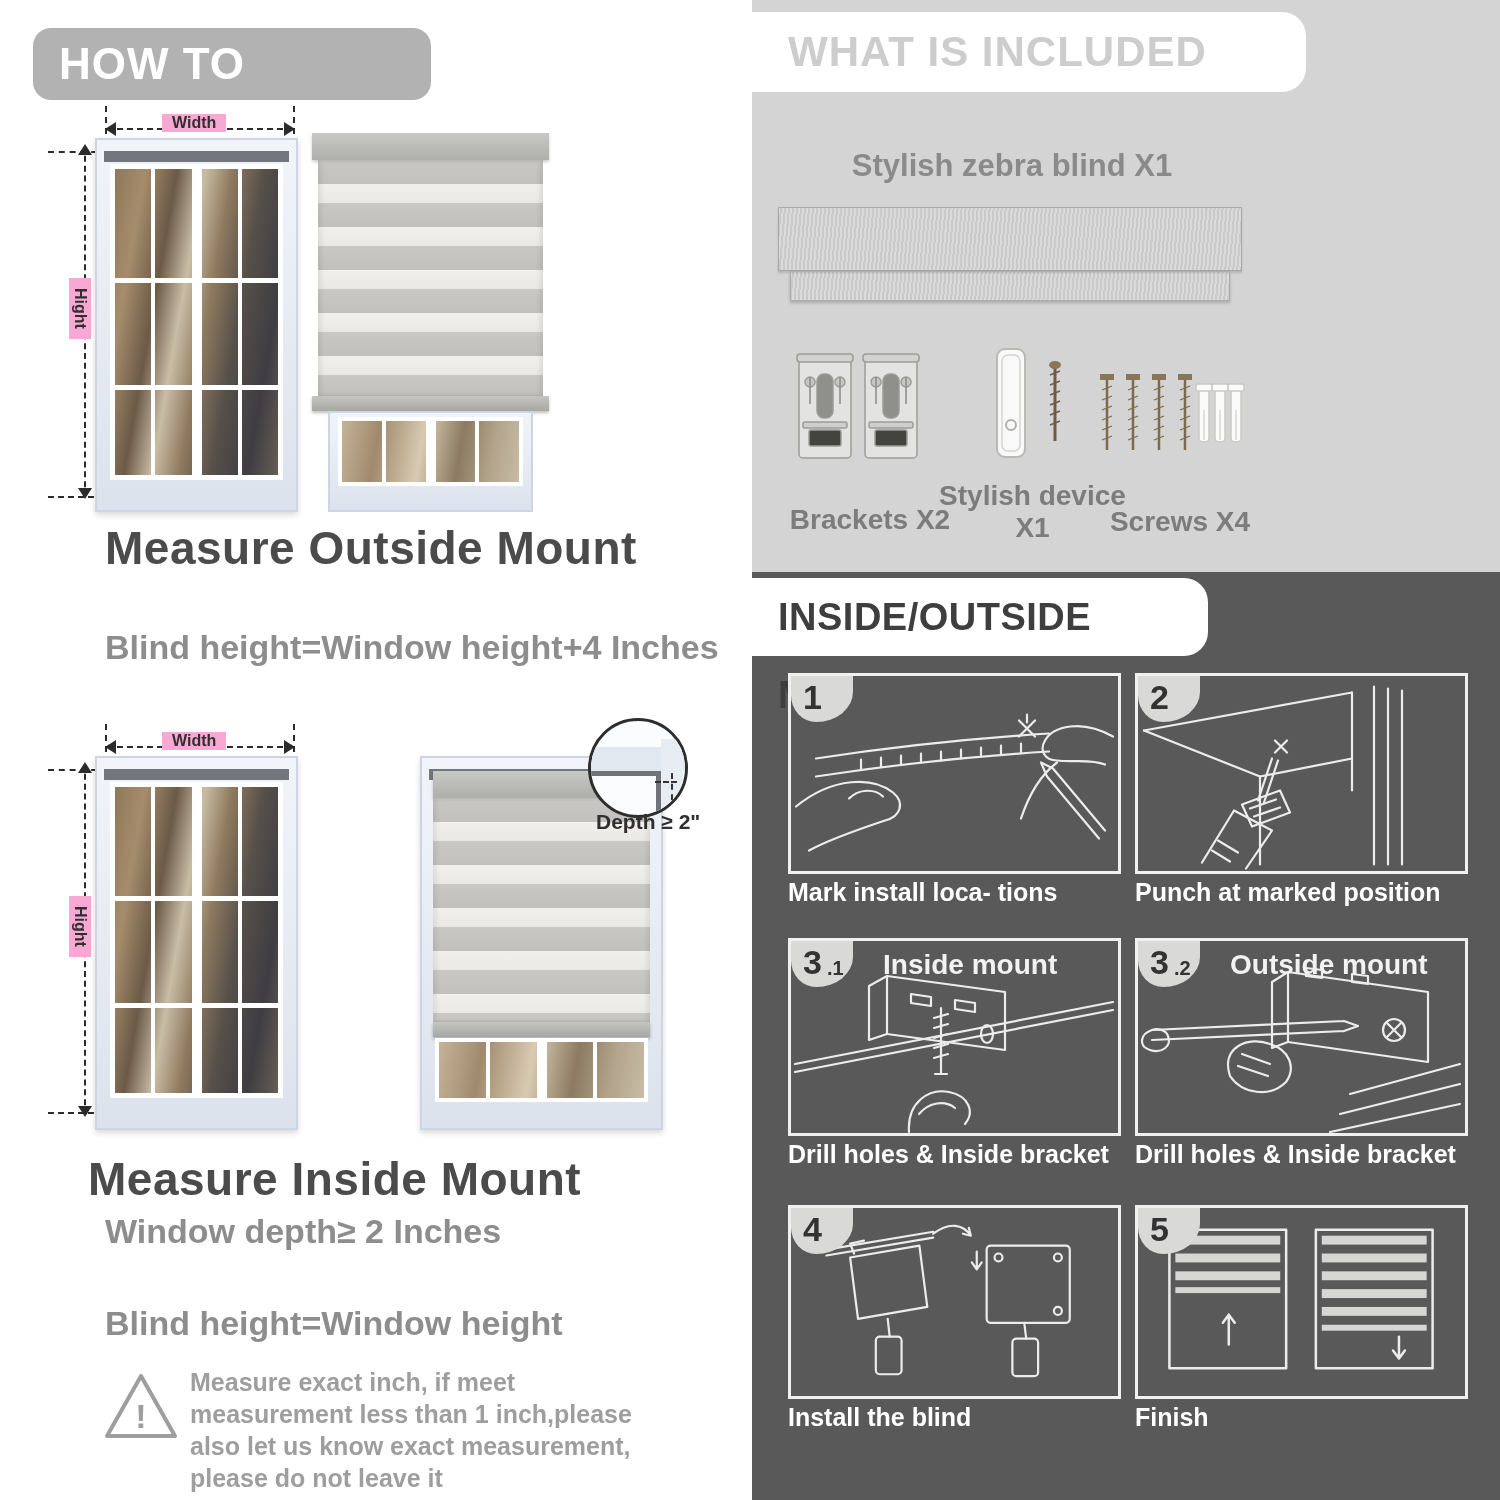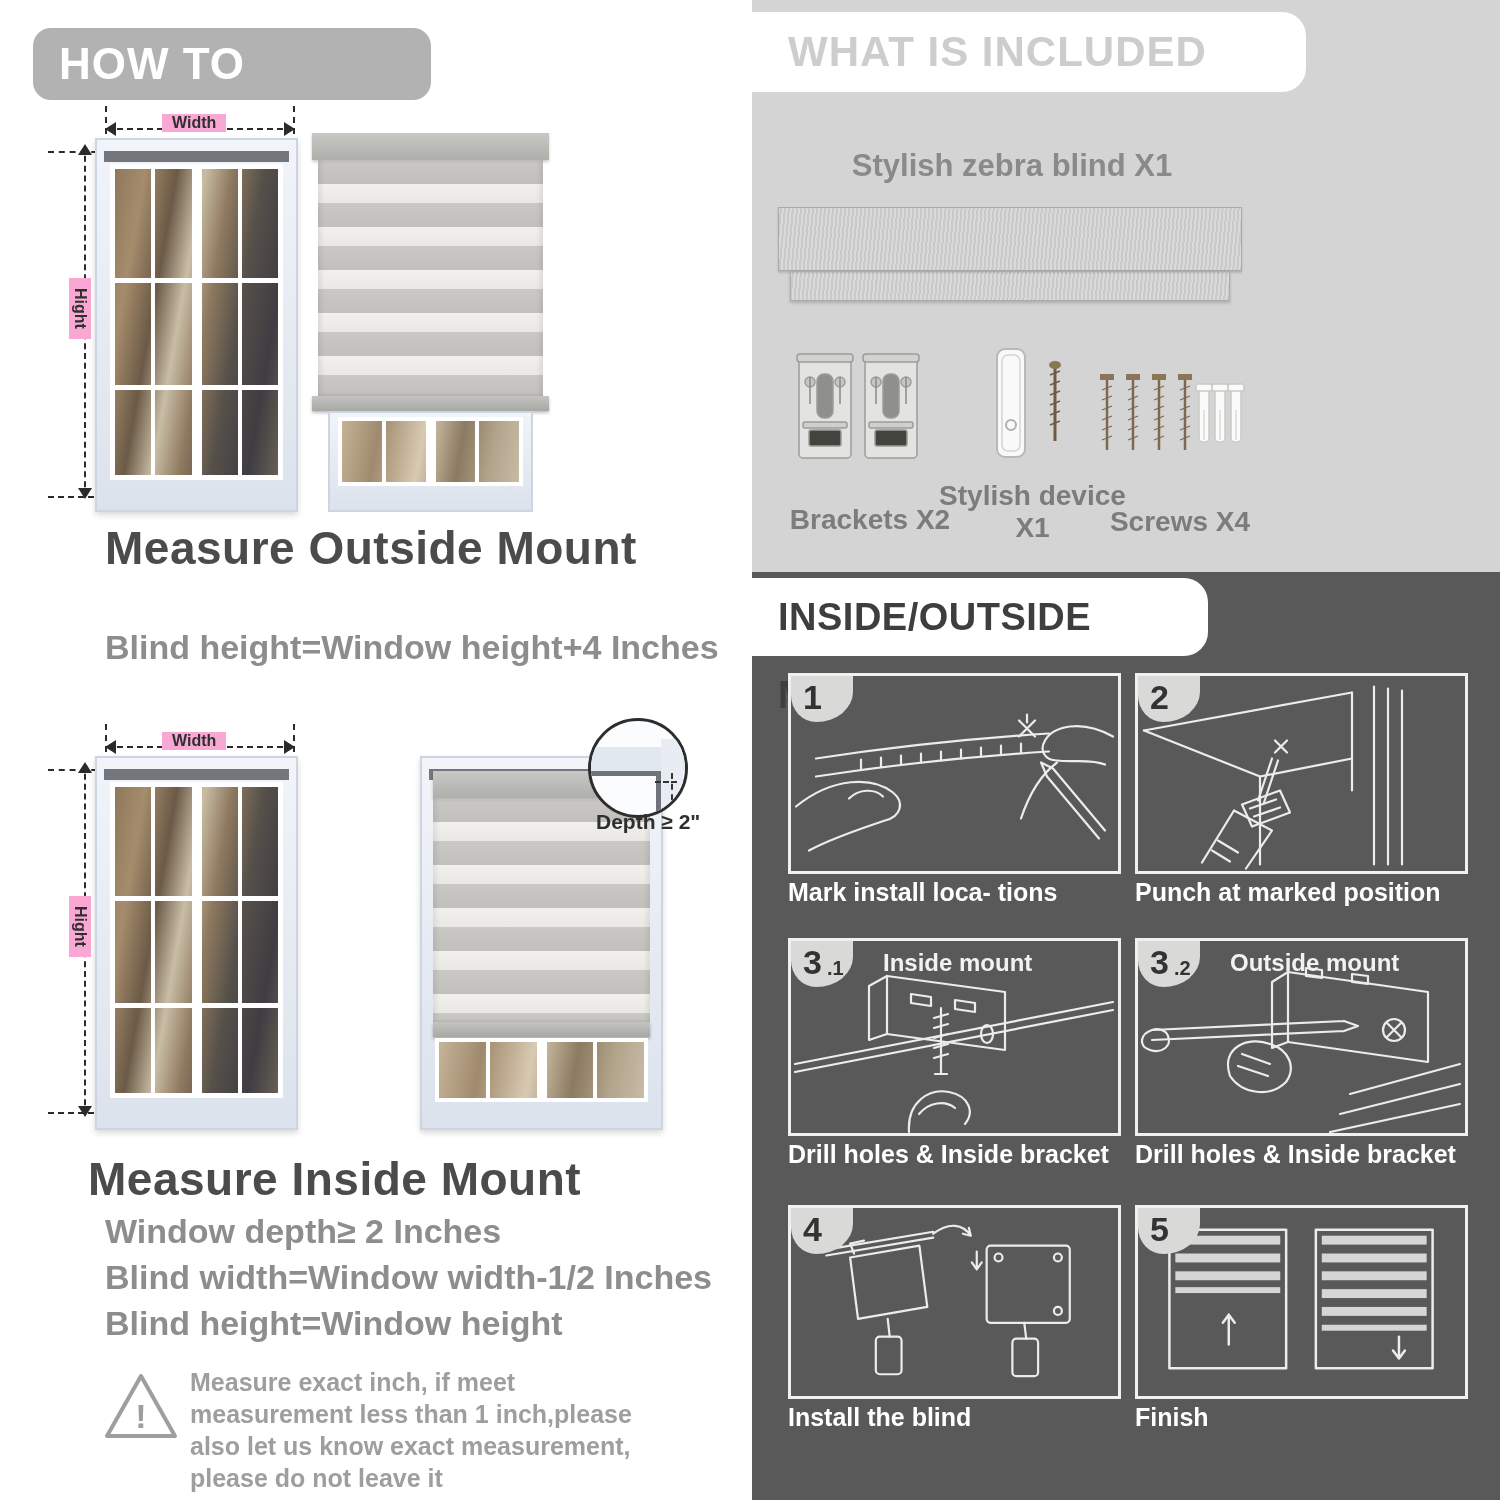--- a/index.html
+++ b/index.html
@@ -20,21 +20,21 @@
   
   .sec-included{left:752px;top:0;width:748px;height:572px;background:#d4d4d4;}
   .sec-mount{left:752px;top:572px;width:748px;height:928px;background:#595959;}
 
   
   .h-title{font-size:46px;font-weight:bold;color:#4b4b4b;letter-spacing:.5px;}
   .h-line{font-size:34px;font-weight:bold;color:#8d8d8d;}
   .blind-label{font-size:31px;font-weight:bold;color:#8a8a8a;}
   .item-label{font-size:28px;font-weight:bold;color:#7c7c7c;text-align:center;}
   .cap{font-size:25px;font-weight:bold;color:#ffffff;}
-  .panel-title{font-size:24px;font-weight:bold;color:#f2f2f2;}
+  .panel-title{font-size:28px;font-weight:bold;color:#f2f2f2;}
   .dim-label{background:#f9a8d4;padding:0 10px;font-weight:bold;font-size:16px;color:#2f2f2f;}
   .dim-label.vert{writing-mode:vertical-rl;padding:10px 2px;}
   .depth-label{font-size:21px;font-weight:bold;color:#2f2f2f;}
   .warn-text{font-size:25px;font-weight:bold;color:#9e9e9e;line-height:1.28;}
 
   
   .dim-h{height:0;border-top:2px dashed #2b2b2b;}
   .dim-h .ah-l{position:absolute;left:-2px;top:-8px;width:0;height:0;
     border:7px solid transparent;border-right:11px solid #2b2b2b;border-left:0;}
   .dim-h .ah-r{position:absolute;right:-2px;top:-8px;width:0;height:0;
@@ -204,21 +204,20 @@
       <div class="line-h"></div>
     <div class="band-v"></div>
       <div class="line-v"></div>
     <div class="dash-v"></div>
       <div class="dash-h"></div>
   </div>
   <div class="abs depth-label" style="left:596px;top:810px">Depth ≥ 2"</div>
 
   <div class="abs h-title" style="left:88px;top:1152px">Measure Inside Mount</div>
   <div class="abs h-line" style="left:105px;top:1212px">Window depth≥ 2 Inches</div>
-  <div class="abs h-line" style="left:105px;top:1258px">Blind width=Window width-1/2 Inches</div>
   <div class="abs h-line" style="left:105px;top:1304px">Blind height=Window height</div>
 
   <svg class="abs" style="left:102px;top:1370px" width="78" height="72" viewBox="0 0 78 72">
     <path class="warn-tri" d="M39 6 L73 66 L5 66 Z" stroke-linejoin="round"></path>
     <text x="39" y="58" text-anchor="middle" font-size="34" font-weight="bold" fill="#9e9e9e" font-family="Liberation Sans, sans-serif">!</text>
   </svg>
   <div class="abs warn-text" style="left:190px;top:1366px;width:452px">Measure exact inch, if meet measurement less than 1 inch,please also let us know exact measurement, please do not leave it</div>
 
   <div class="abs banner-included">
     <span>WHAT IS INCLUDED</span>

